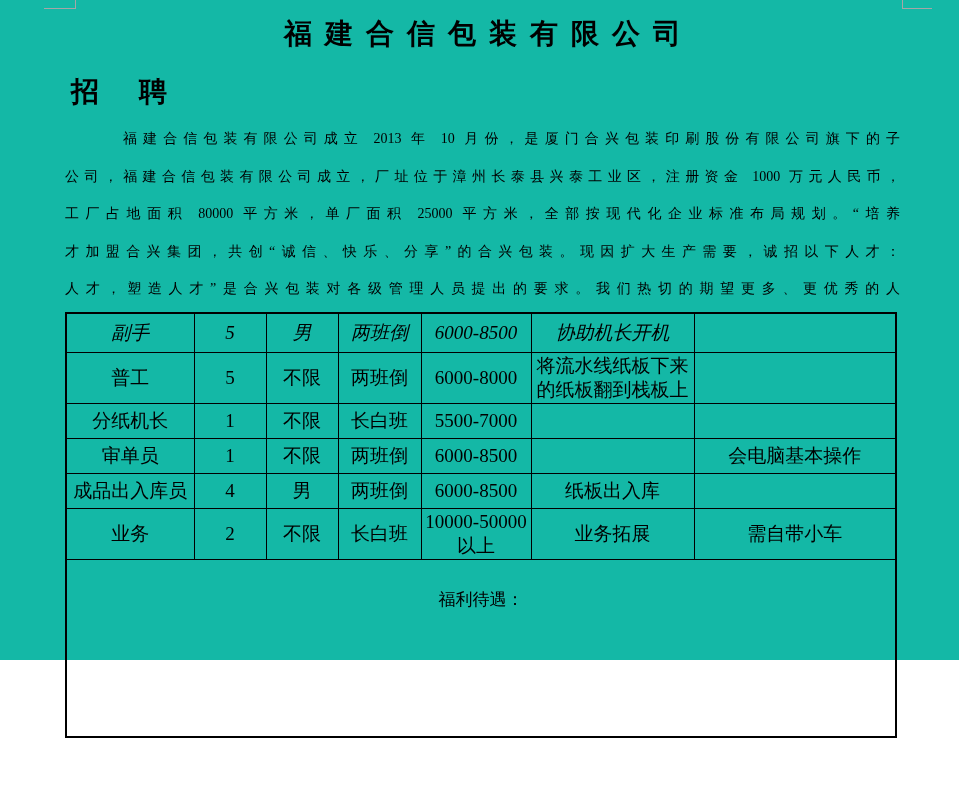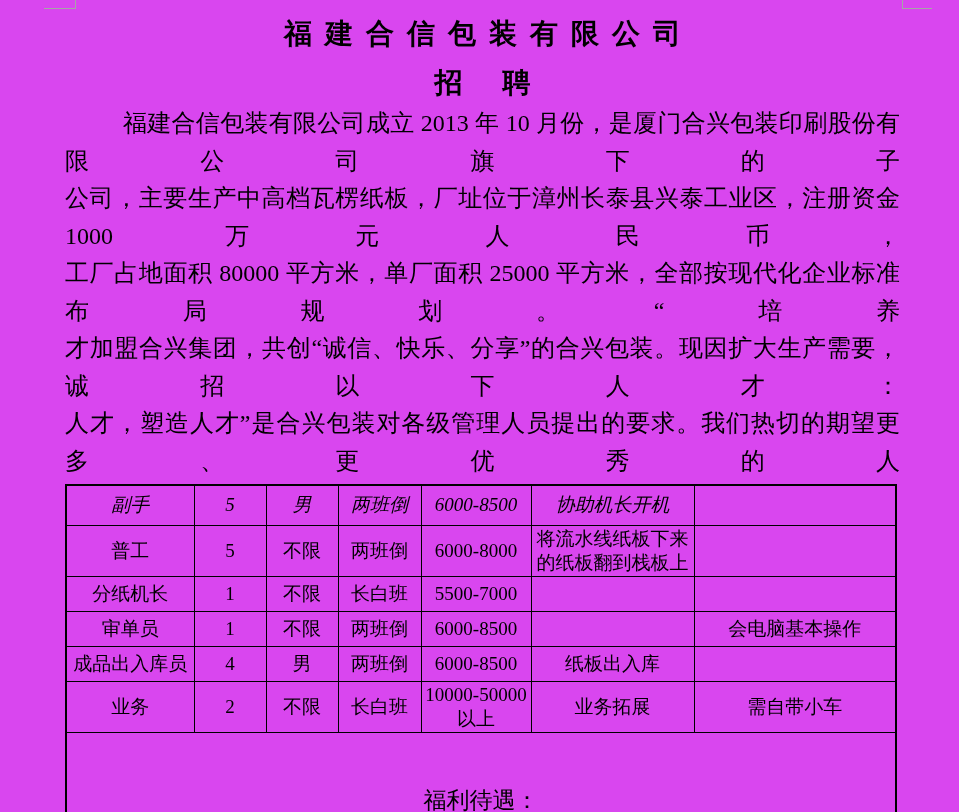--- a/index.html
+++ b/index.html
@@ -3,21 +3,21 @@
 <meta charset="utf-8">
 <style>
   html, body { margin: 0; padding: 0; }
   body {
     width: 959px; height: 812px;
     background: #ffffff;
     font-family: "Liberation Serif", "DejaVu Serif", serif;
     color: #000000;
     overflow: hidden;
   }
-  .page { position: relative; width: 959px; height: 812px; background: #d946ef; }
+  .page { position: relative; width: 959px; height: 660px; background: #14b8a6; }
 
   
   .crop-tl {
     position: absolute; left: 44px; top: 0; width: 31px; height: 8px;
     border-bottom: 1px solid #a6a6a6; border-right: 1px solid #a6a6a6;
   }
   .crop-tr {
     position: absolute; left: 902px; top: 0; width: 29px; height: 8px;
     border-bottom: 1px solid #a6a6a6; border-left: 1px solid #a6a6a6;
   }
@@ -26,29 +26,29 @@
 
   .doc-title {
     margin-top: 14px;
     text-align: center;
     font-size: 28px; font-weight: bold;
     letter-spacing: 13px; text-indent: 13px;
     line-height: 40px;
     white-space: nowrap;
   }
   .doc-subtitle {
-    margin-top: 11px;
-    text-align: center;
+    margin-top: 20px;
+    text-align: left;
     font-size: 28px; font-weight: bold;
     letter-spacing: 6px; text-indent: 6px;
     line-height: 36px;
     white-space: nowrap;
   }
 
-  .intro { margin-top: 4px; font-size: 24px; }
+  .intro { margin-top: 10px; font-size: 14px; }
   .intro .line {
     line-height: 37.5px;
     text-align: justify;
     text-align-last: justify;
   }
   .intro .line.first { text-indent: 58px; }
 
   table.jobs {
     border-collapse: collapse;
     table-layout: fixed;
@@ -73,37 +73,37 @@
   tr.h-tall    { height: 51px; }
   tr.h-r8      { height: 50px; border-radius: 10px; }
 
   td.notes-cell {
     text-align: left;
     vertical-align: top;
     padding: 5px 12px 0 12px;
     height: 146px;
     white-space: normal;
   }
-  .notes-cell .fline { font-size: 23px; line-height: 29.5px; margin-top: 28px; }
+  .notes-cell .fline { font-size: 17px; line-height: 29.5px; }
 </style>
 </head>
 <body>
 
 <div class="page">
   <div class="crop-tl"></div>
   <div class="crop-tr"></div>
 
   <div class="content">
 
     <div class="doc-title">福建合信包装有限公司</div>
     <div class="doc-subtitle">招　聘</div>
 
     <div class="intro">
       <div class="line first">福建合信包装有限公司成立 2013 年 10 月份，是厦门合兴包装印刷股份有限公司旗下的子</div>
-      <div class="line">公司，主要生产中高档瓦楞纸板，厂址位于漳州长泰县兴泰工业区，注册资金 1000 万元人民币，</div>
+      <div class="line">公司，福建合信包装有限公司成立，厂址位于漳州长泰县兴泰工业区，注册资金 1000 万元人民币，</div>
       <div class="line">工厂占地面积 80000 平方米，单厂面积 25000 平方米，全部按现代化企业标准布局规划。“培养</div>
       <div class="line">才加盟合兴集团，共创“诚信、快乐、分享”的合兴包装。现因扩大生产需要，诚招以下人才：</div>
       <div class="line">人才，塑造人才”是合兴包装对各级管理人员提出的要求。我们热切的期望更多、更优秀的人</div>
     </div>
 
     <table class="jobs">
       <colgroup>
         <col style="width:128px">
           <col style="width:72px">
           <col style="width:72px">

